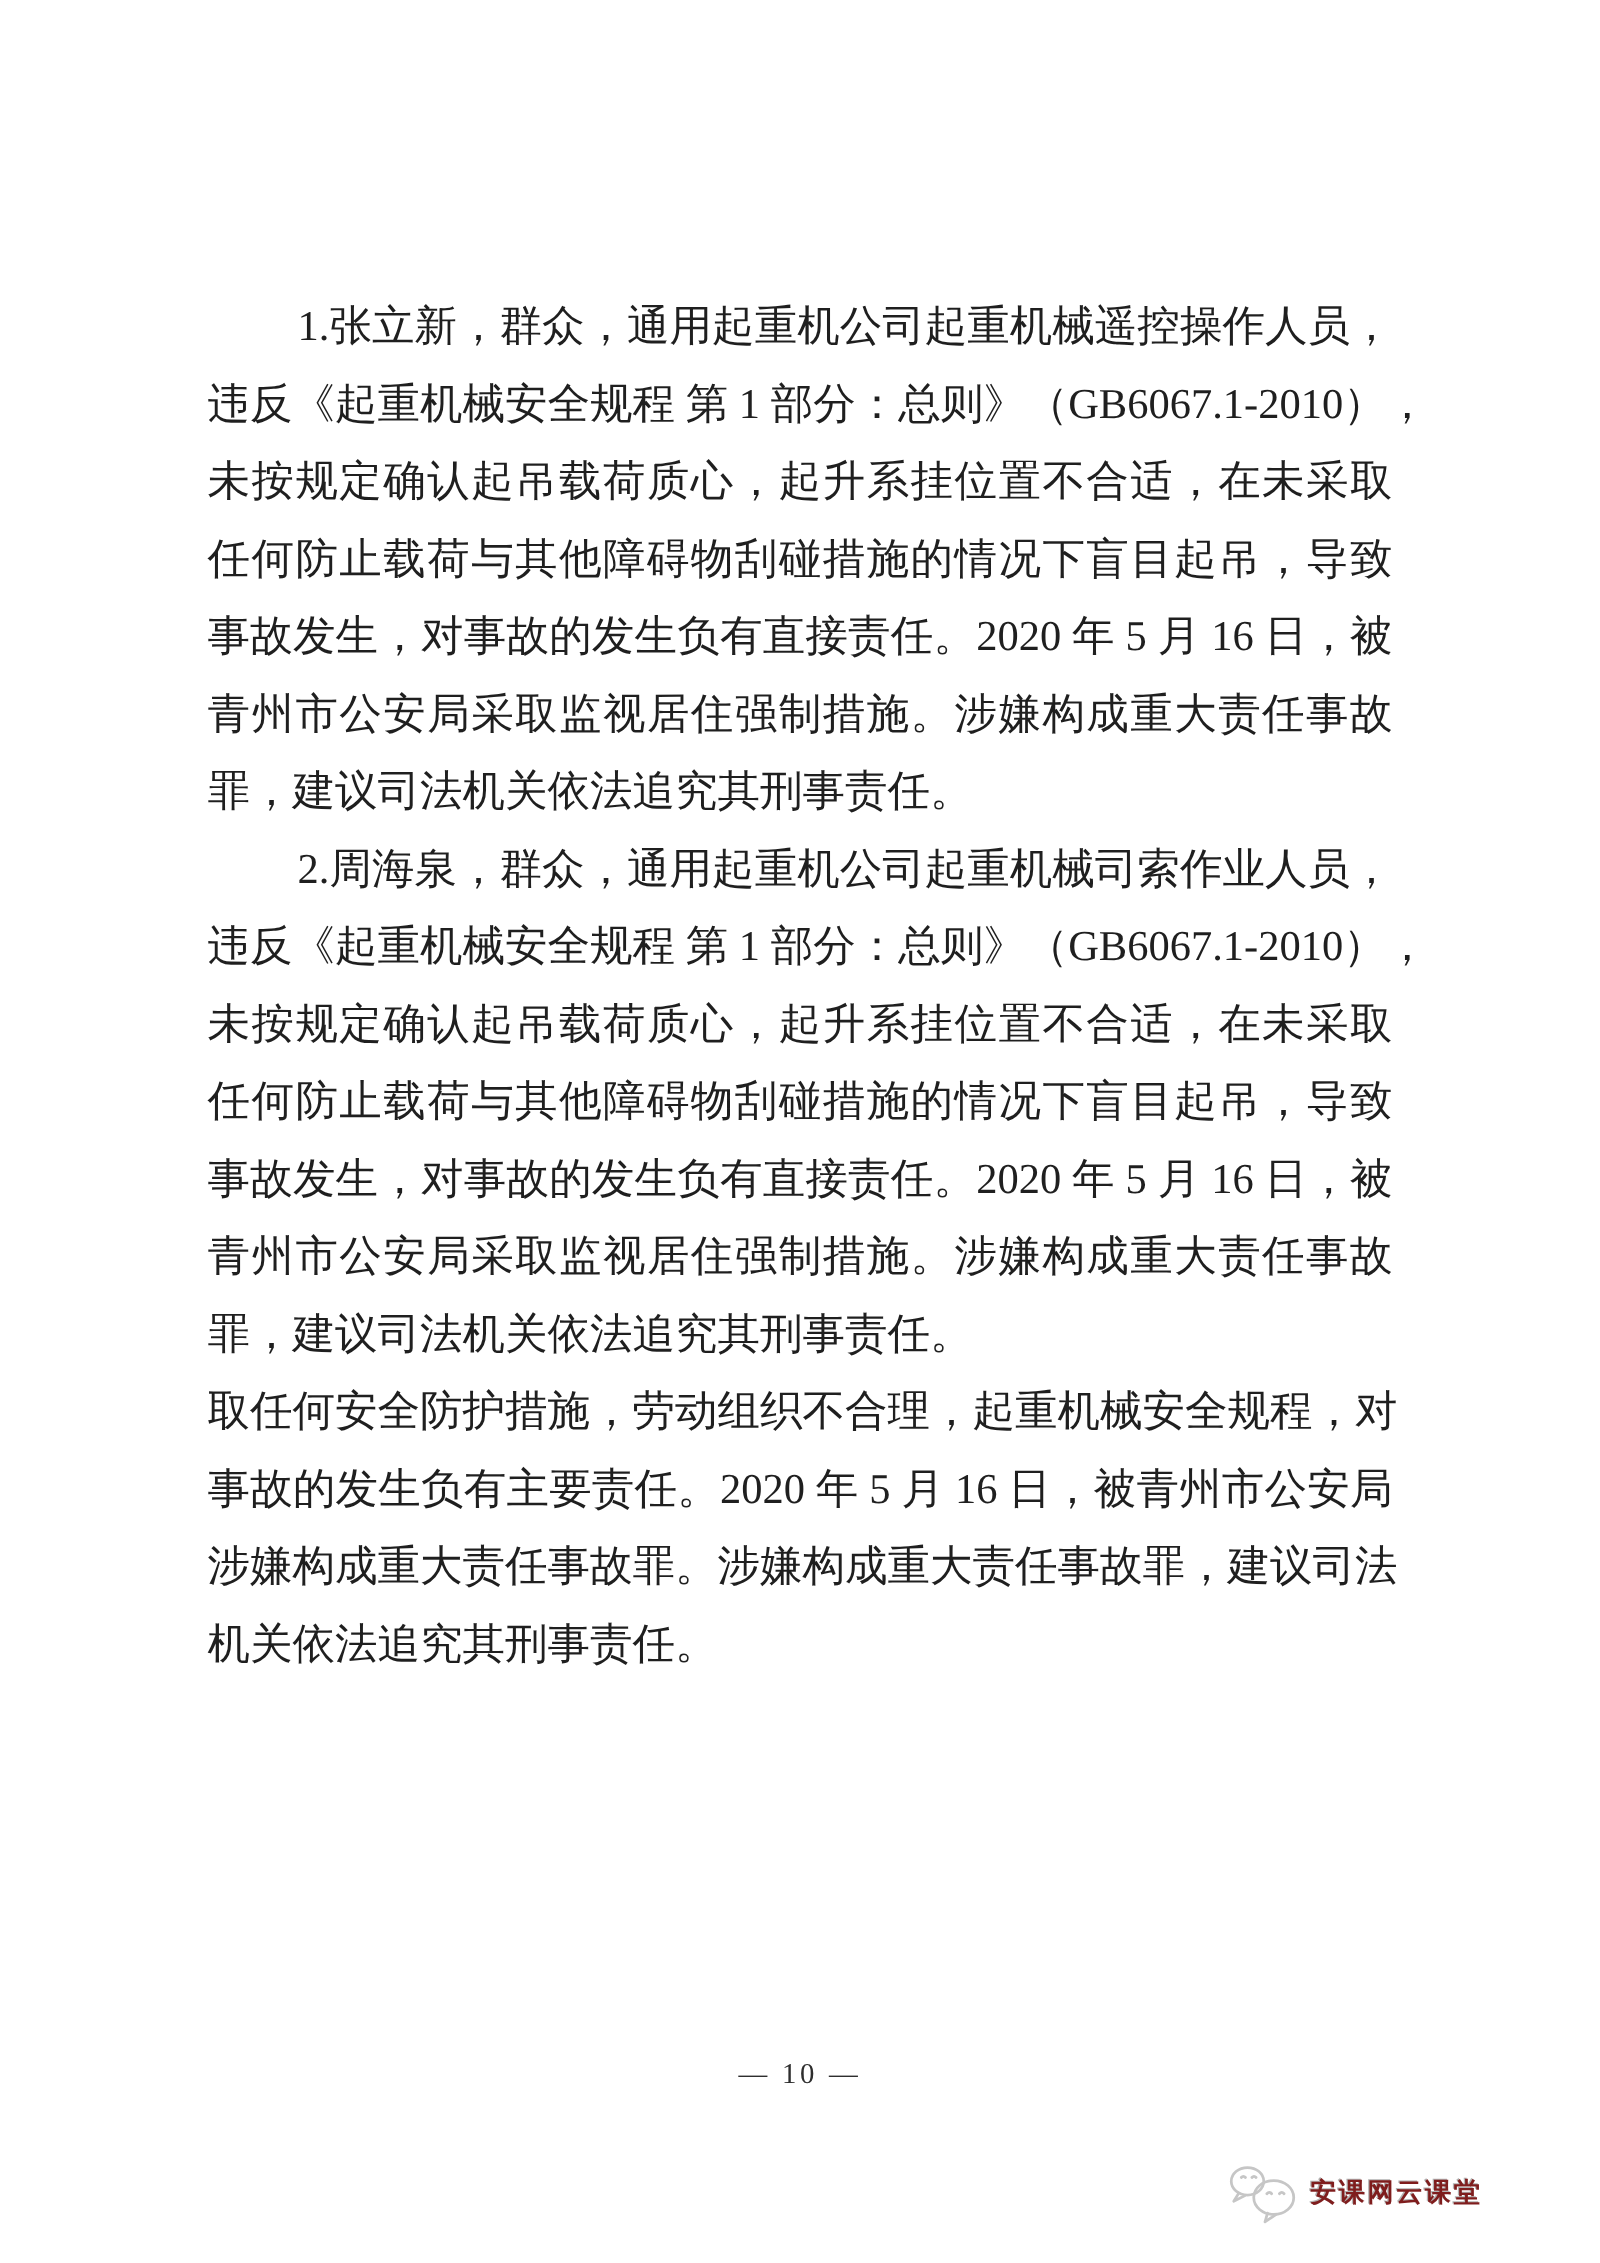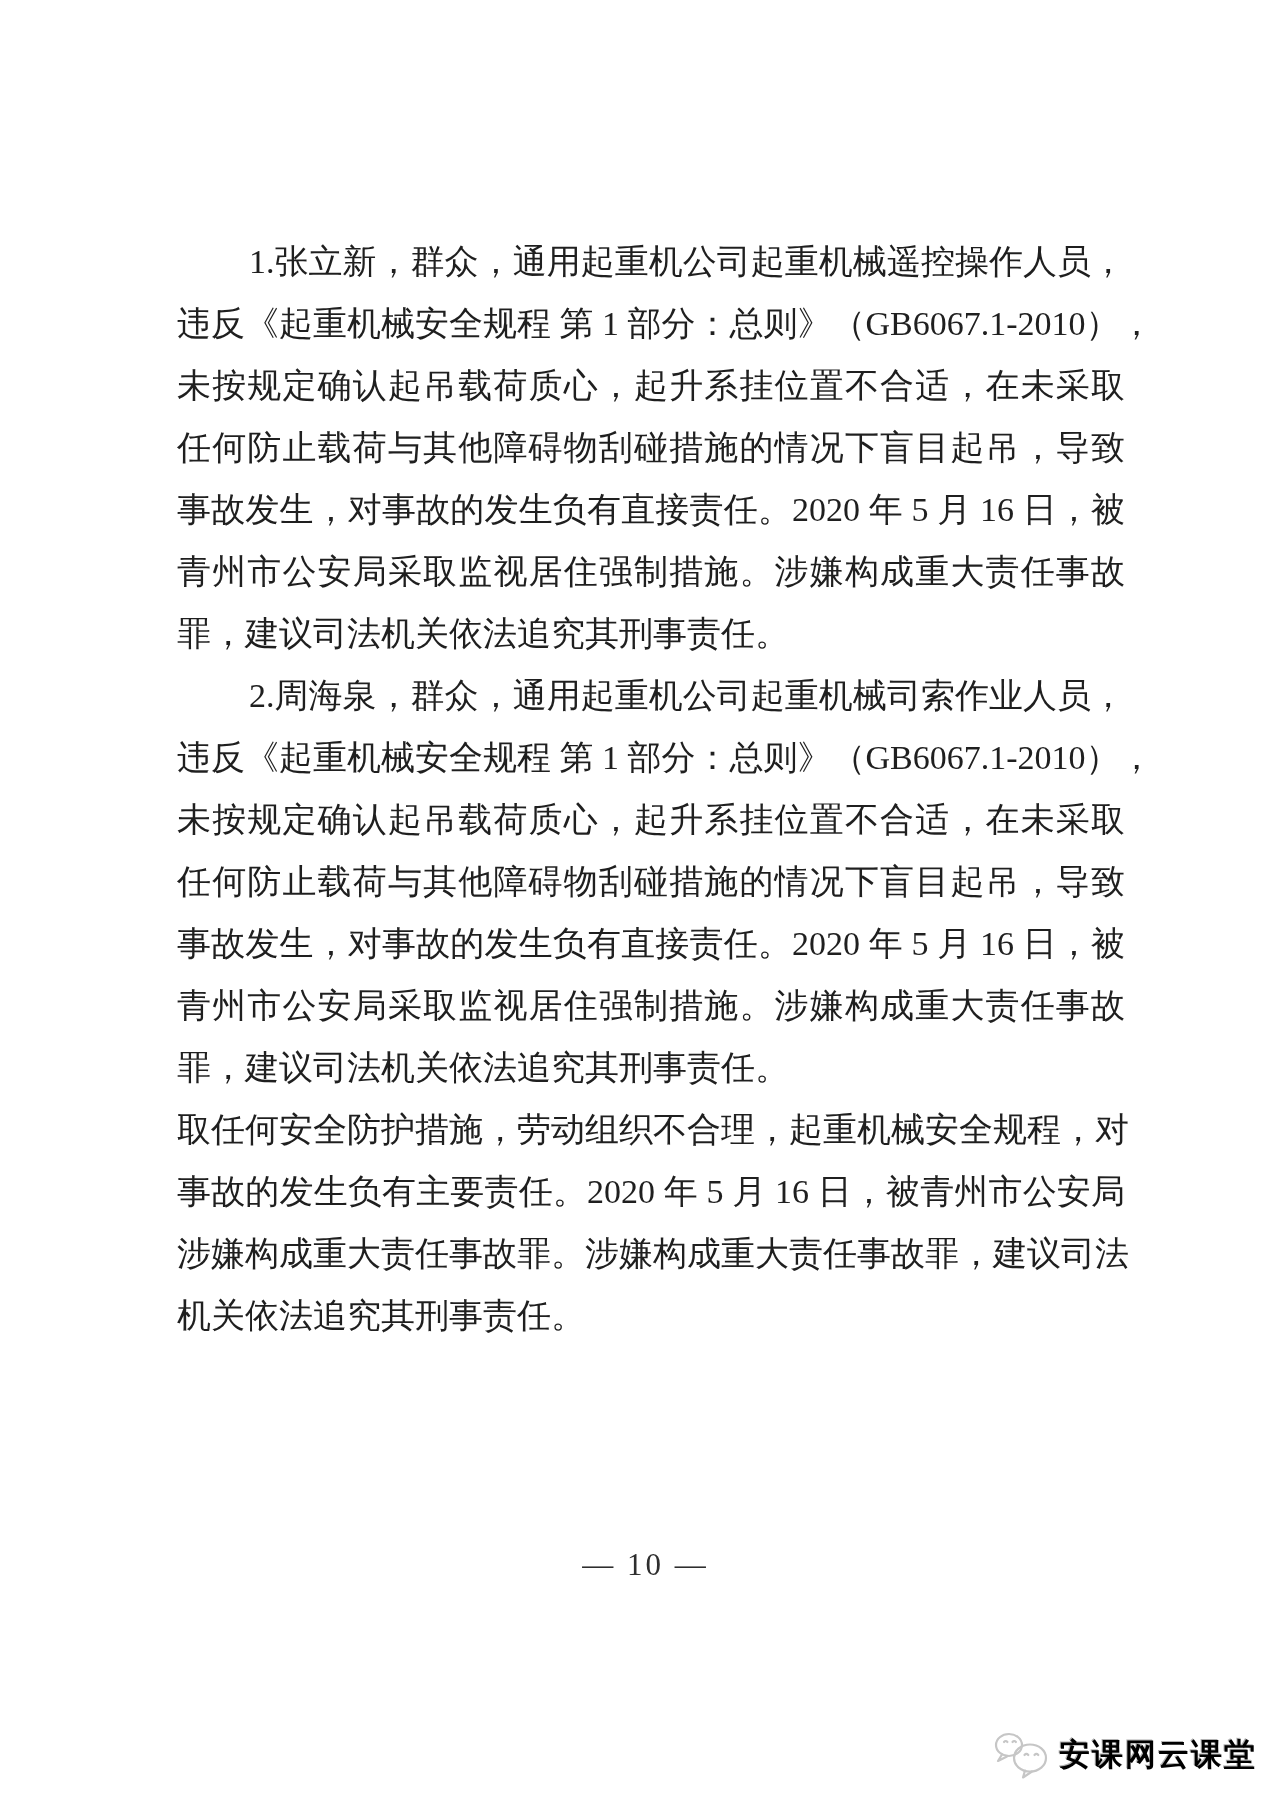--- a/index.html
+++ b/index.html
@@ -2,46 +2,46 @@
 <html><head>
 <meta charset="utf-8">
 <style>
   html,body{margin:0;padding:0;}
   body{
     width:1280px;height:1810px;position:relative;
     background:#ffffff;
     font-family:"Liberation Serif","DejaVu Serif",serif;
     overflow:hidden;
   }
-  .page{position:absolute;inset:0;background:#ffffff;margin-left:11px;}
+  .page{position:absolute;inset:0;background:#ffffff;}
   .doc{
     position:absolute;left:166px;top:231px;width:948px;
     color:#1f1f1f;font-size:34px;
   }
   .line{
     display:block;height:62px;line-height:62px;
     white-space:nowrap;
     text-align:justify;text-align-last:justify;
   }
   .line.para-end{text-align-last:left;}
   .line.indent{text-indent:72px;}
   .page-number{
-    position:absolute;top:1548px;left:0;width:100%;
-    text-align:center;font-size:31px;line-height:34px;
+    position:absolute;top:1642px;left:0;width:100%;
+    text-align:center;font-size:23px;line-height:34px;
     color:#2e2e2e;letter-spacing:3px;
   }
   .watermark{
     position:absolute;left:981px;top:1729px;
     display:flex;align-items:center;gap:5px;
   }
   .wm-icon{display:block;width:62px;height:52px;}
   .wm-text{
     font-family:"Liberation Sans","DejaVu Sans",sans-serif;
-    font-weight:bold;font-size:31px;line-height:52px;
-    color:#000000;letter-spacing:2px;
+    font-weight:bold;font-size:21px;line-height:52px;
+    color:#7f1d1d;letter-spacing:2px;
     text-shadow:-1px -1px 0 #b3b3b3, 1px 1px 0 #ffffff;
     white-space:nowrap;
   }
 </style>
 </head>
 <body>
 
 <div class="page">
 
   <main class="doc">

